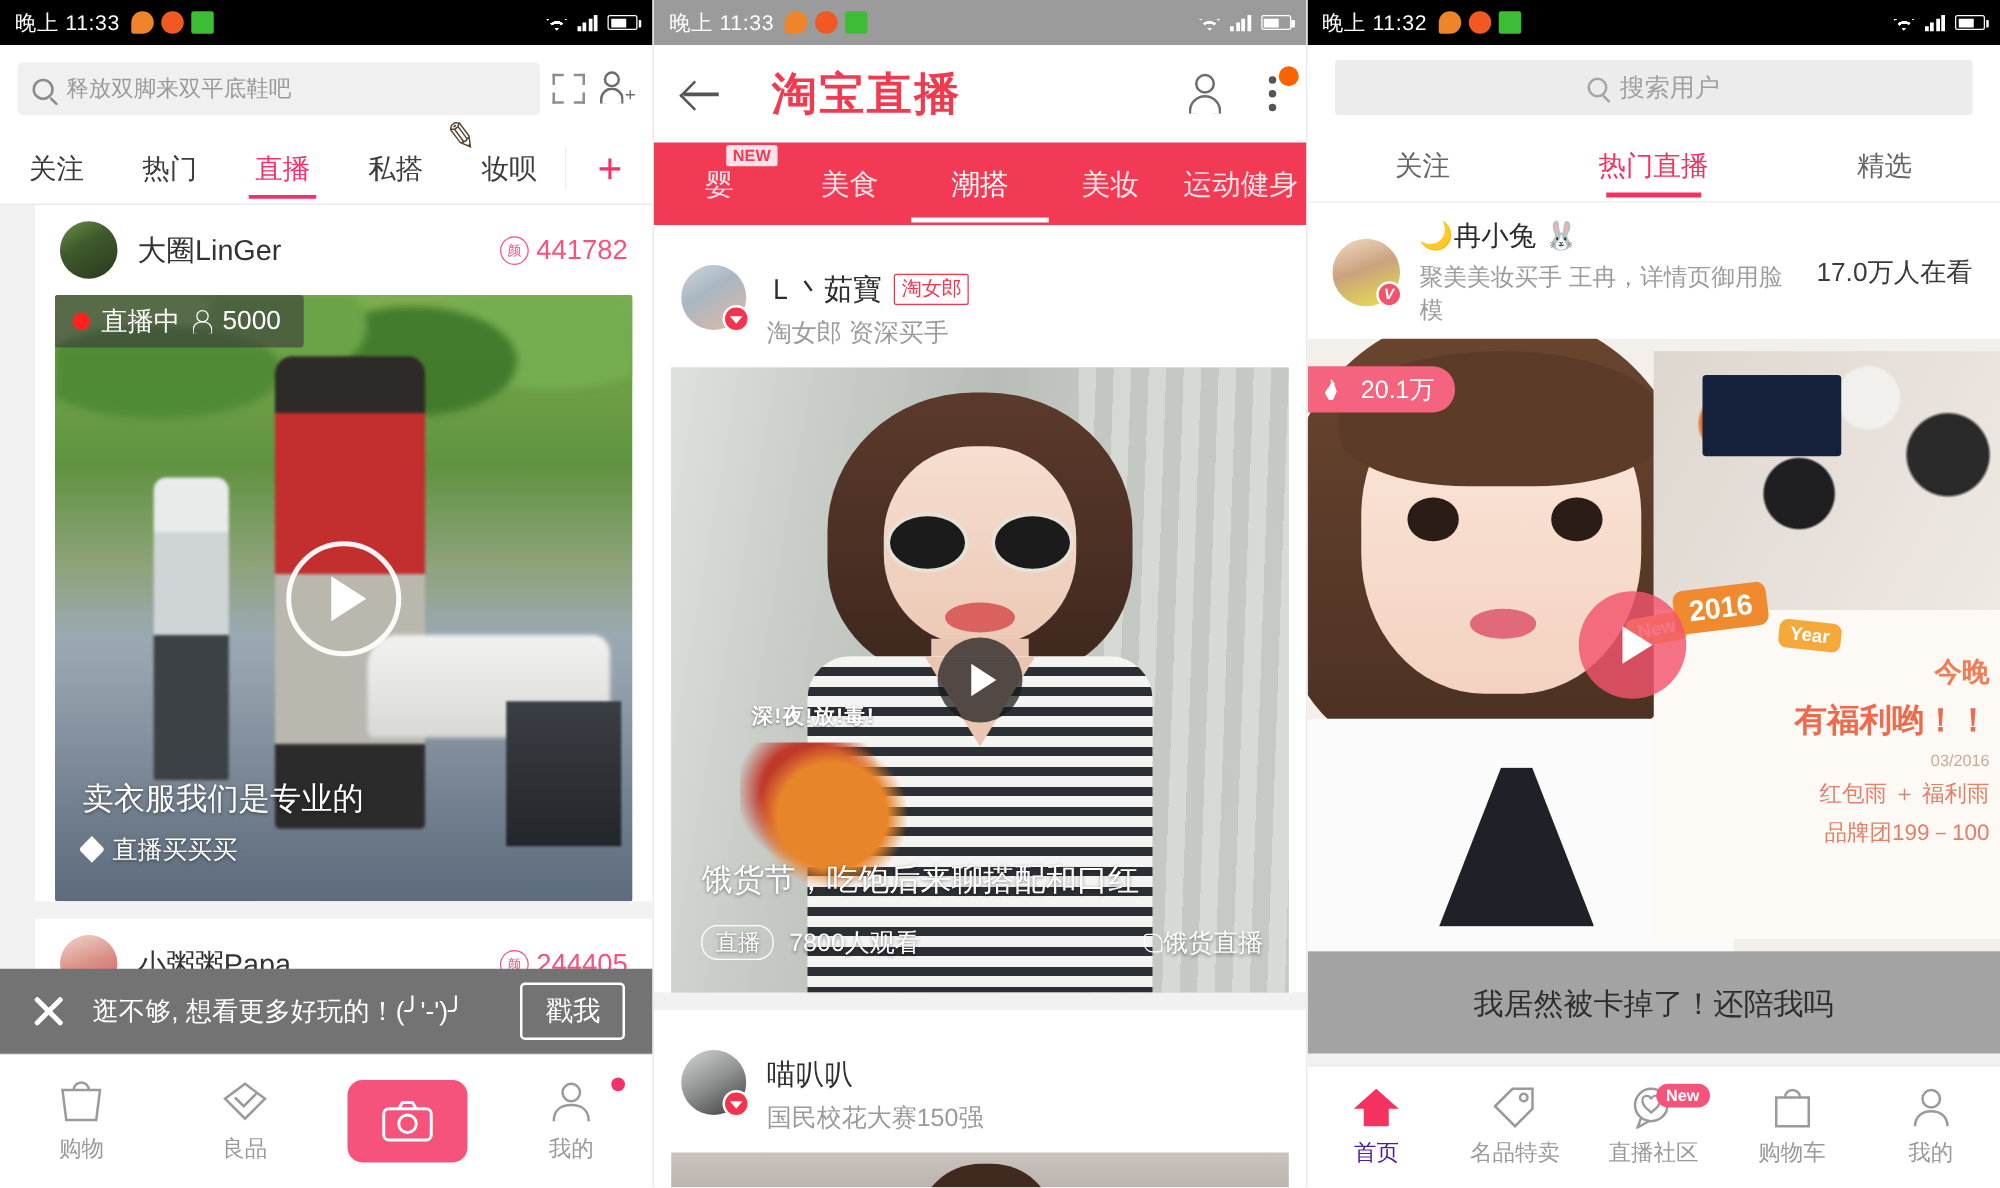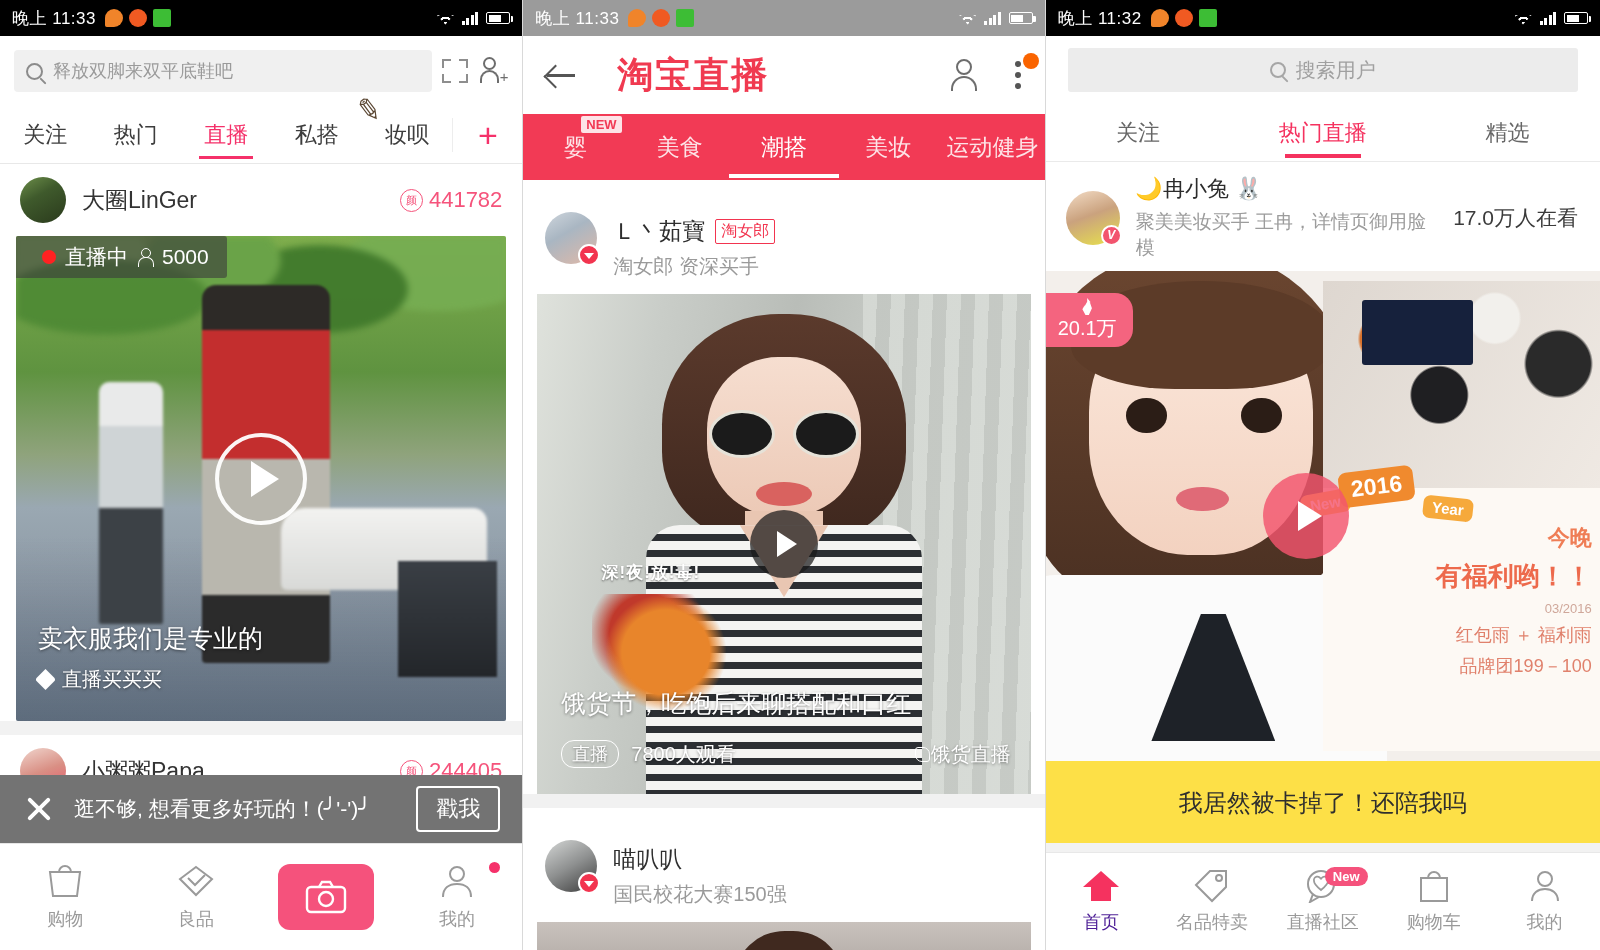--- a/index.html
+++ b/index.html
@@ -69,21 +69,21 @@
   .p1-tab.active { color:#f5316a; }
   .p1-tab.active::after{content:"";position:absolute;left:50%;transform:translateX(-50%);
     bottom:-9px;width:54px;height:3px;background:#f5316a;}
   .p1-plus { width:70px; text-align:center; color:#f5316a; font-size:34px; line-height:1;
              border-left:1px solid #ededed; }
   .pencil-deco{position:absolute;left:356px;top:-12px;width:48px;height:40px;
     font-size:30px;color:#5a4632;transform:rotate(8deg);pointer-events:none;}
 
   
   .p1-feed { flex:1; overflow:hidden; background:#f2f2f2; }
-  .card { background:#fff; padding:0 0 0 0; }
+  .card { background:#fff; padding:0 0 0 0;margin-left:28px; }
   .card-head { height:72px; display:flex; align-items:center; padding:0 20px; gap:16px; }
   .av { width:46px;height:46px;border-radius:50%;flex:0 0 auto;position:relative;overflow:hidden; }
   .av1 { background:linear-gradient(150deg,#6d8f4a 0%,#3f5a2c 40%,#2a3a1c 100%); }
   .av2 { background:linear-gradient(160deg,#f0d5cd 0%,#d98f84 50%,#e8546a 100%); }
   .uname { font-size:23px; color:#333; }
   .views { margin-left:auto; display:flex; align-items:center; gap:6px; color:#f5537b; font-size:22px; }
   .seal { width:23px;height:23px;border:1.5px solid #f5537b;border-radius:50%;
           display:flex;align-items:center;justify-content:center;font-size:11px;color:#f5537b;}
   .thumb { position:relative; margin:0 16px 14px 16px; height:485px; overflow:hidden;
            border-radius:2px; }
@@ -107,21 +107,21 @@
   .street .cop{position:absolute;left:17%;top:30%;width:13%;height:50%;
     background:linear-gradient(to bottom,#e9eaea 0 18%, #cfd4d6 18% 52%, #3c4146 52% 100%);
     filter:blur(1.4px);border-radius:10px 10px 2px 2px;}
   .street .car{position:absolute;right:4%;top:56%;width:42%;height:17%;
     background:linear-gradient(to bottom,#f2f2f0,#d8d9d7);filter:blur(1.6px);
     border-radius:24px 14px 6px 6px;}
   .street .bin{position:absolute;right:2%;bottom:9%;width:20%;height:24%;
     background:linear-gradient(to bottom,#3a3f45,#23262a);filter:blur(1px);}
   .live-badge { position:absolute; left:0; top:0; background:rgba(60,60,60,.62);
                 height:42px; display:flex; align-items:center; gap:9px;
-                padding:0 18px 0 26px; color:#fff; font-size:21px; border-radius:0 3px 3px 0;}
+                padding:0 18px 0 14px; color:#fff; font-size:21px; border-radius:0 3px 3px 0;}
   .dot-red { width:14px; height:14px; border-radius:50%; background:#f22; display:inline-block; }
   .pp-ic{width:16px;height:18px;position:relative;display:inline-block;}
   .pp-ic::before{content:"";position:absolute;left:4px;top:0;width:8px;height:8px;border:1.6px solid #fff;border-radius:50%;}
   .pp-ic::after{content:"";position:absolute;left:1px;top:9px;width:14px;height:9px;border:1.6px solid #fff;border-bottom:none;border-radius:7px 7px 0 0;}
   .playbtn { position:absolute; left:50%; top:50%; transform:translate(-50%,-50%);
              width:92px; height:92px; border-radius:50%; border:4px solid rgba(255,255,255,.95);
              display:flex; align-items:center; justify-content:center; }
   .playbtn::after{content:"";border-left:28px solid #fff;border-top:18px solid transparent;
     border-bottom:18px solid transparent;margin-left:8px;}
   .thumb-txt { position:absolute; left:22px; bottom:28px; color:#fff; }
@@ -283,28 +283,28 @@
   .beauty .tagnew{position:absolute;left:-8%;top:45%;background:#f6b93b;color:#fff;
     font-size:15px;font-weight:bold;padding:3px 9px;border-radius:7px;transform:rotate(-10deg);}
   .beauty .tagyear{position:absolute;left:36%;top:46%;background:#f6a93b;color:#fff;
     font-size:15px;font-weight:bold;padding:3px 9px;border-radius:7px;transform:rotate(6deg);}
   .poster-txt{position:absolute;left:5%;right:3%;top:48%;text-align:right;color:#e4735f;margin-top:16px;}
   .pt1{font-size:22px;font-weight:bold;color:#ef7d55;}
   .pt2{font-size:26px;font-weight:bold;margin-top:6px;color:#ed6a4c;}
   .pt3{font-size:13px;color:#cfa79a;margin:7px 0;}
   .pt4{font-size:18px;margin-top:7px;color:#e0816c;}
   .hot-badge{position:absolute;left:0;top:22px;background:#f4647f;color:#fff;font-size:20px;
-    padding:5px 16px 5px 12px;border-radius:0 18px 18px 0;display:flex;align-items:center;gap:0;flex-direction:column;}
+    padding:5px 16px 5px 12px;border-radius:0 18px 18px 0;display:flex;align-items:center;gap:17px;}
   .flame{width:14px;height:17px;background:#fff;display:inline-block;
     clip-path:polygon(50% 0,78% 28%,68% 22%,84% 60%,62% 100%,38% 100%,16% 66%,34% 40%,30% 52%,50% 22%);}
   .p3-play{position:absolute;left:47%;top:50%;transform:translate(-50%,-50%);width:86px;height:86px;
     border-radius:50%;background:rgba(243,84,110,.82);display:flex;align-items:center;justify-content:center;}
   .p3-play::after{content:"";border-left:24px solid #fff;border-top:15px solid transparent;
     border-bottom:15px solid transparent;margin-left:7px;}
-  .p3-caption{text-align:center;font-size:24px;color:#2e2e2e;padding:26px 0 24px 0;background:#fde047;}
+  .p3-caption{text-align:center;font-size:24px;color:#2e2e2e;padding:26px 0 24px 0;background:#a3a3a3;}
   .p3-gap{height:22px;background:#f2f2f2;}
   .p3-nav{height:98px;background:#fff;border-top:1px solid #e8e8e8;display:flex;align-items:center;}
   .nv3{flex:1;display:flex;flex-direction:column;align-items:center;gap:7px;color:#9a9a9a;font-size:18px;position:relative;}
   .nv3.active{color:#4c1d95;}
   .newbubble{position:absolute;left:50%;margin-left:2px;top:-2px;background:#f5527c;color:#fff;
     font-size:13px;font-weight:bold;padding:2px 8px;border-radius:10px;}
   .divider{width:1px;background:#d9d9d9;height:950px;flex:0 0 1px;}
 </style>
 </head>
 <body>

